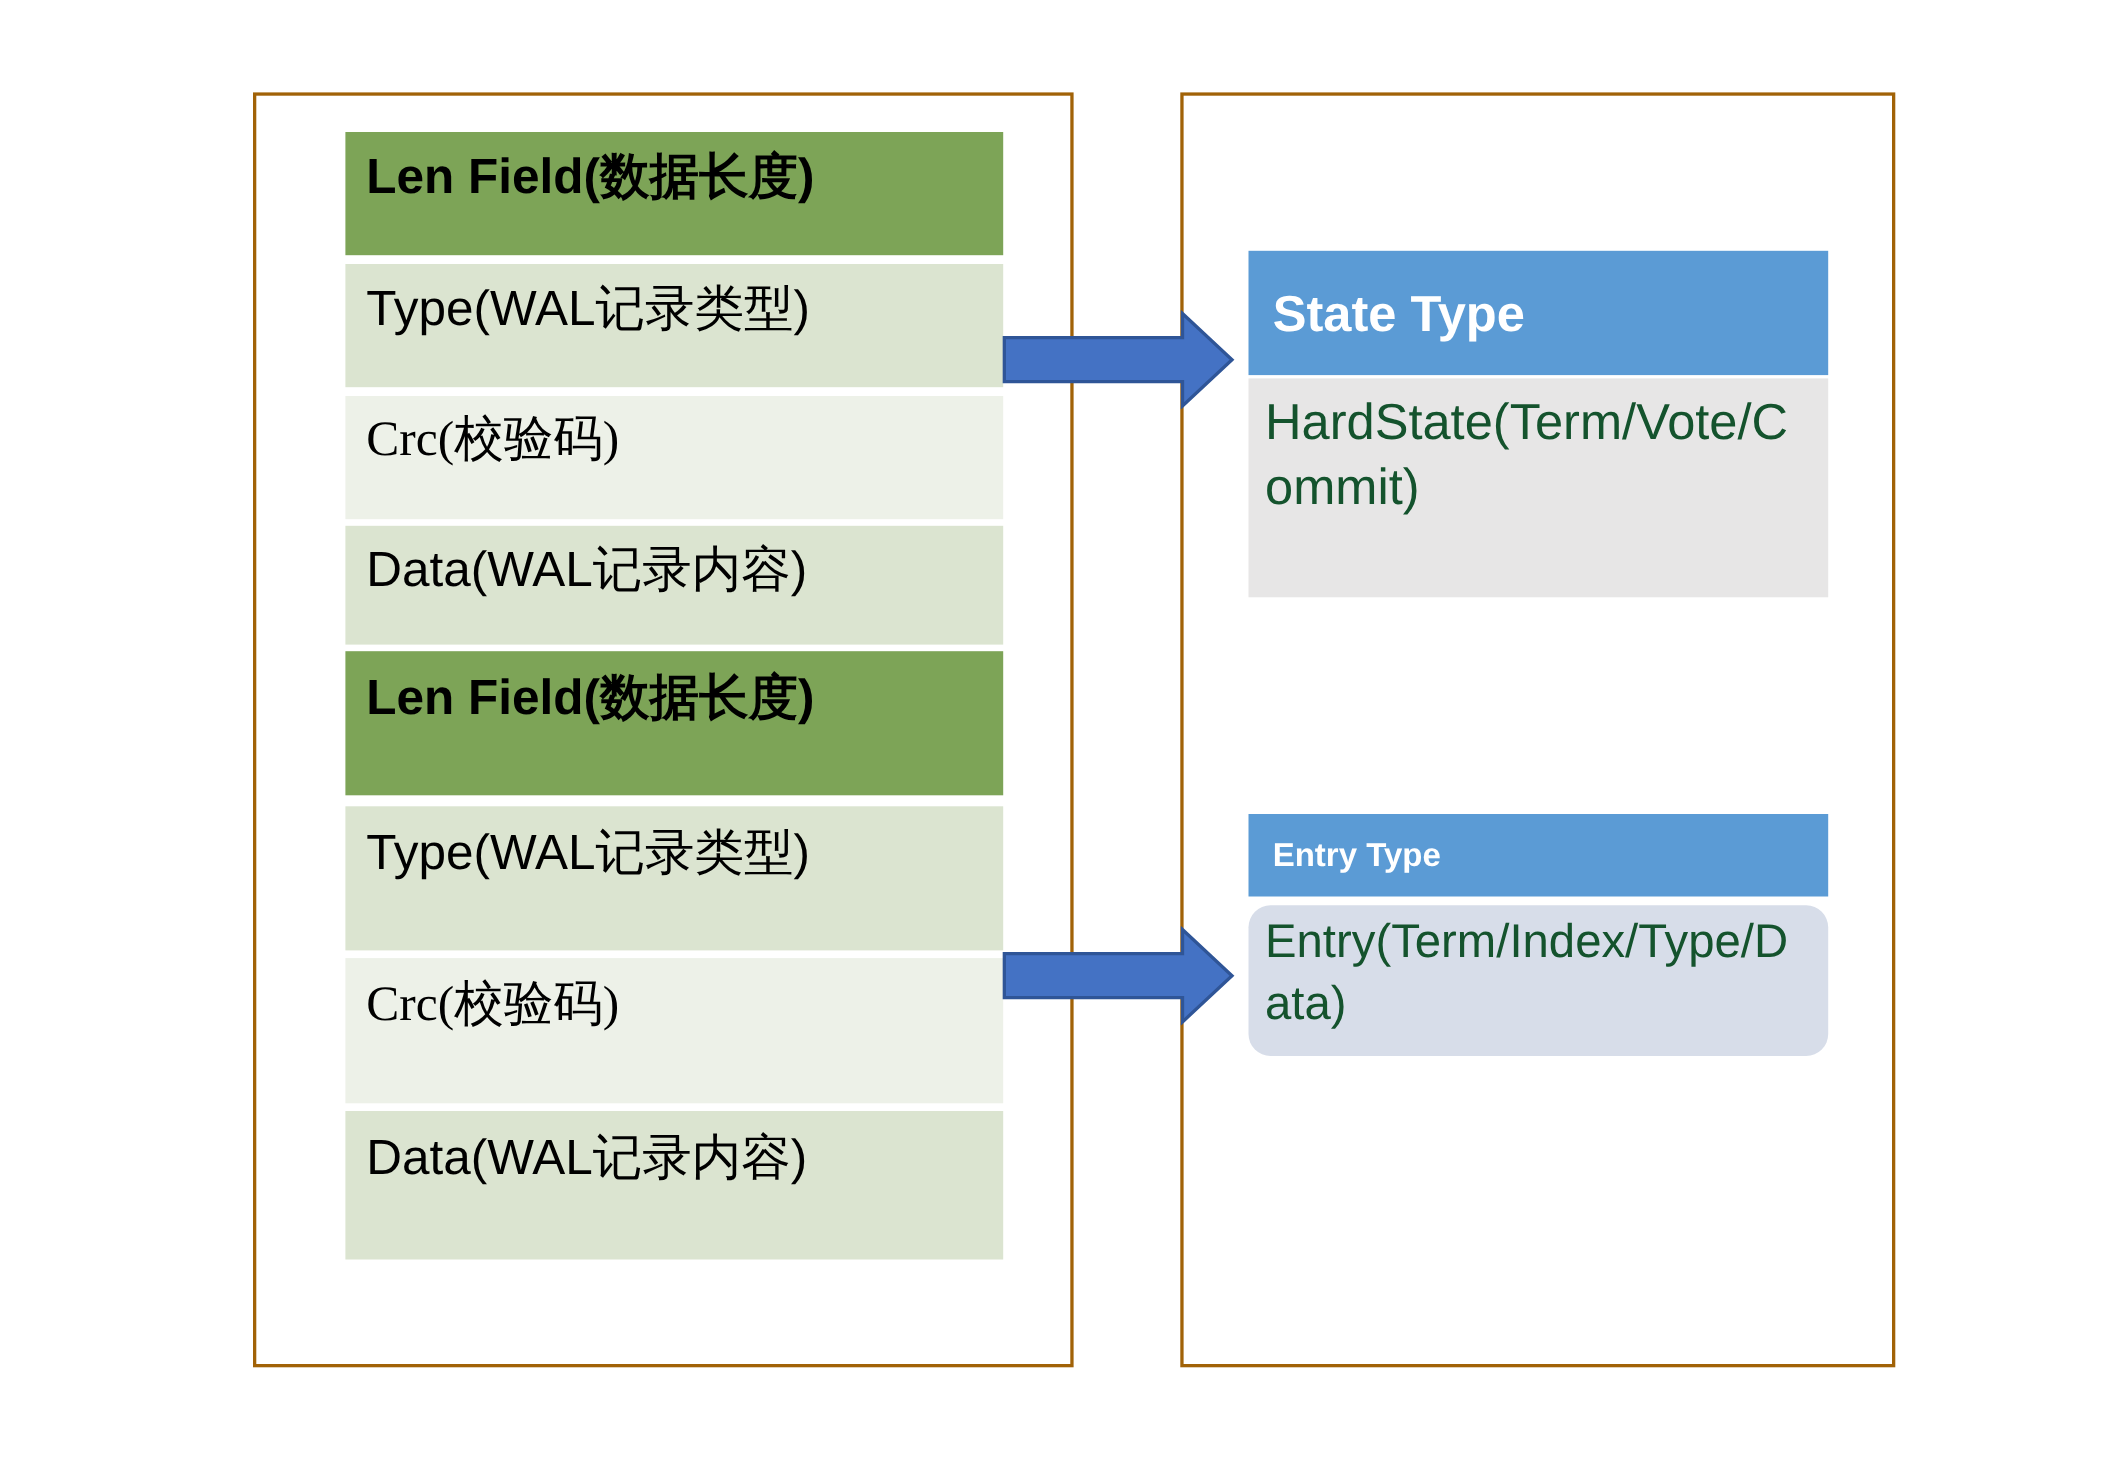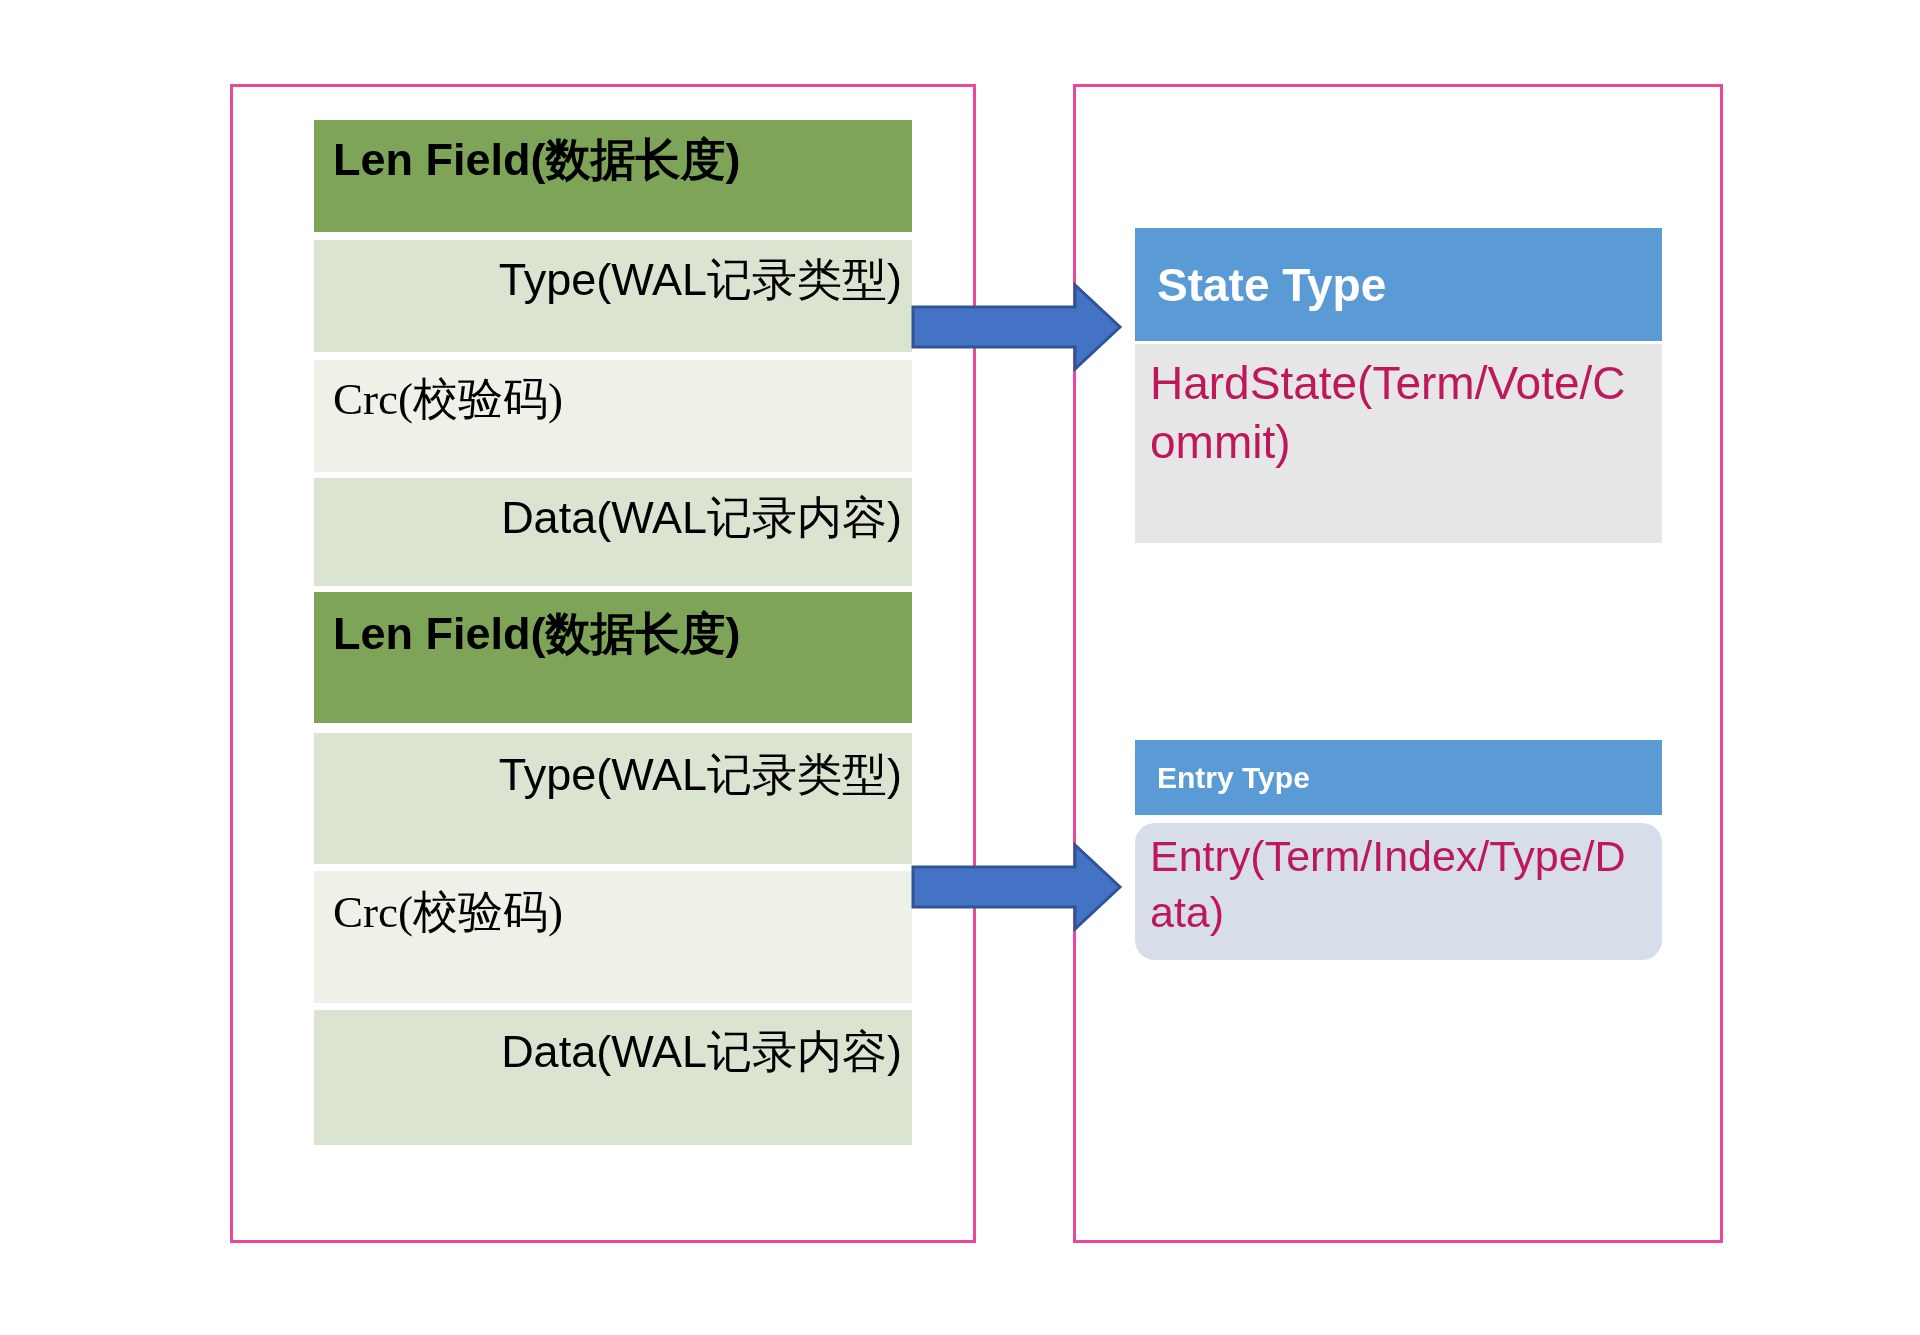--- a/index.html
+++ b/index.html
@@ -1,47 +1,47 @@
 <!DOCTYPE html>
 <html><head>
 <meta charset="utf-8">
 <style>
   html,body{margin:0;padding:0;background:#ffffff;}
   .canvas{
     position:relative;width:1920px;height:1335px;background:#ffffff;overflow:hidden;
     font-family:"Liberation Sans","DejaVu Sans",sans-serif;color:#000;
   }
   
-  .panel{position:absolute;box-sizing:border-box;border:3px solid #ec4899;background:#ffffff;}
+  .panel{position:absolute;box-sizing:border-box;border:3px solid #a16207;background:#ffffff;}
   .panel-left{left:230px;top:84px;width:746px;height:1159px;}
   .panel-right{left:1073px;top:84px;width:650px;height:1159px;}
 
   
   .tbl{position:absolute;left:81px;top:33px;width:598px;}
   .row{box-sizing:border-box;width:100%;padding:14px 10px 0 19px;font-size:45px;line-height:1.15;}
   .row-header{background:#7DA457;font-weight:bold;}
-  .row-a{background:#DBE4D0;text-align:right;}
+  .row-a{background:#DBE4D0;}
   .row-b{background:#EDF1E8;font-family:Liberation Serif, serif;}
   .row:nth-child(1){height:112px;margin-bottom:8px;}
   .row:nth-child(2){height:112px;margin-bottom:8px;}
   .row:nth-child(3){height:112px;margin-bottom:6px;}
   .row:nth-child(4){height:108px;margin-bottom:6px;}
   .row:nth-child(5){height:131px;margin-bottom:10px;padding-top:16px;}
   .row:nth-child(6){height:131px;margin-bottom:7px;padding-top:16px;}
   .row:nth-child(7){height:132px;margin-bottom:7px;padding-top:16px;}
   .row:nth-child(8){height:135px;padding-top:16px;}
 
   
   .type-box{position:absolute;left:59px;width:527px;}
   .box-header{
     box-sizing:border-box;background:#5B9BD5;color:#ffffff;font-weight:bold;
     display:flex;align-items:center;padding-left:22px;
   }
   .box-body{
-    box-sizing:border-box;color:#be185d;word-break:break-all;overflow:hidden;
+    box-sizing:border-box;color:#14532d;word-break:break-all;overflow:hidden;
   }
   .state-box{top:141px;}
   .state-box .box-header{height:113px;font-size:46px;}
   .state-box .box-body{
     margin-top:3px;height:199px;background:#E7E6E6;
     font-size:46px;line-height:1.28;padding:10px 18px 0 15px;
   }
   .entry-box{top:653px;}
   .entry-box .box-header{height:75px;font-size:30px;}
   .entry-box .box-body{

